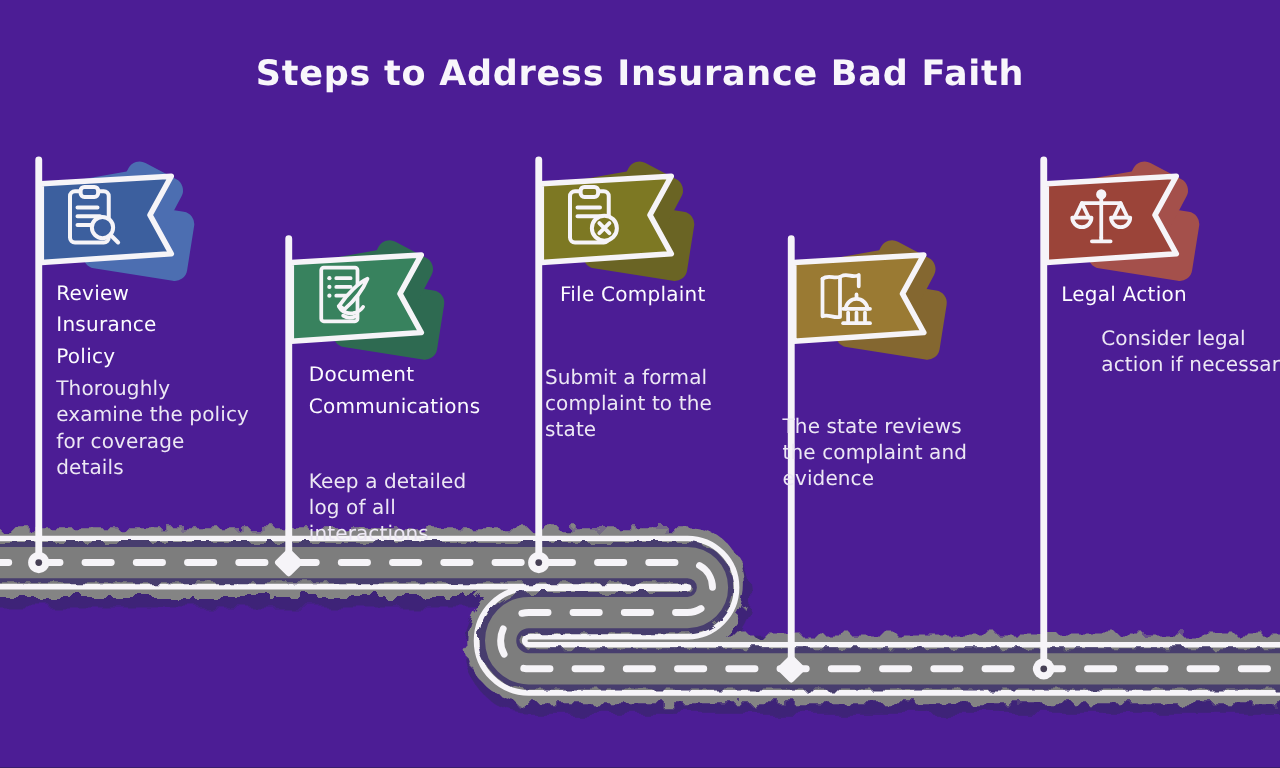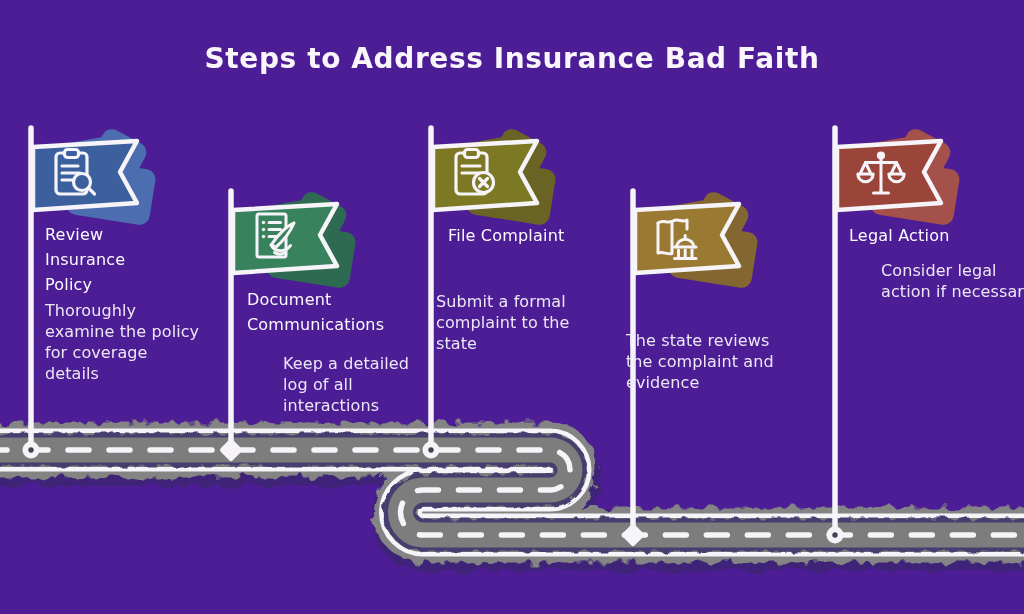--- a/index.html
+++ b/index.html
@@ -12,21 +12,21 @@
   .stage svg{position:absolute;left:0;top:0;}
   .page-title{
     position:absolute;top:42px;left:0;width:1024px;text-align:center;
     font-size:28px;font-weight:bold;color:#f8f6fb;letter-spacing:.6px;
   }
   .t{position:absolute;font-weight:normal;font-size:16px;line-height:25px;color:#fcfbff;letter-spacing:.2px;}
   .d{position:absolute;font-size:16px;line-height:21px;color:#ece7f4;letter-spacing:.1px;}
   .t1{left:45px;top:222px;width:130px;}
   .d1{left:45px;top:300px;width:158px;}
   .t2{left:247px;top:287px;width:205px;}
-  .d2{left:247px;top:353px;width:135px;margin-left:36px;}
+  .d2{left:247px;top:374px;width:135px;}
   .t3{left:448px;top:223px;width:140px;}
   .d3{left:436px;top:291px;width:142px;}
   .t4{left:650px;top:289px;width:230px;}
   .d4{left:626px;top:330px;width:152px;}
   .t5{left:849px;top:223px;width:230px;}
   .d5{left:881px;top:260px;width:158px;}
 </style>
 </head>
 <body>
 

